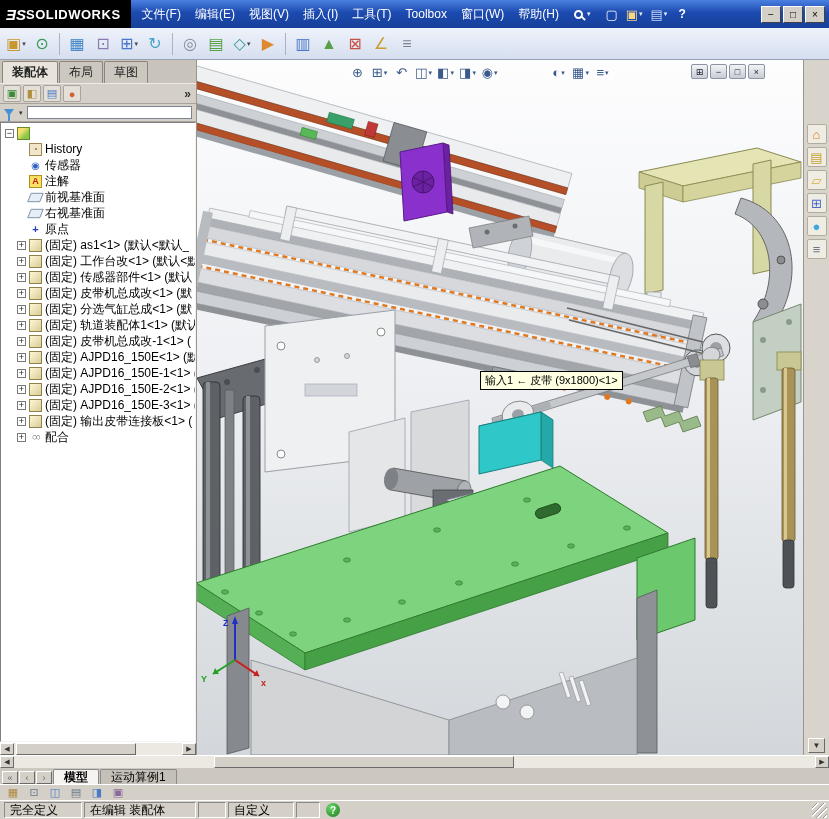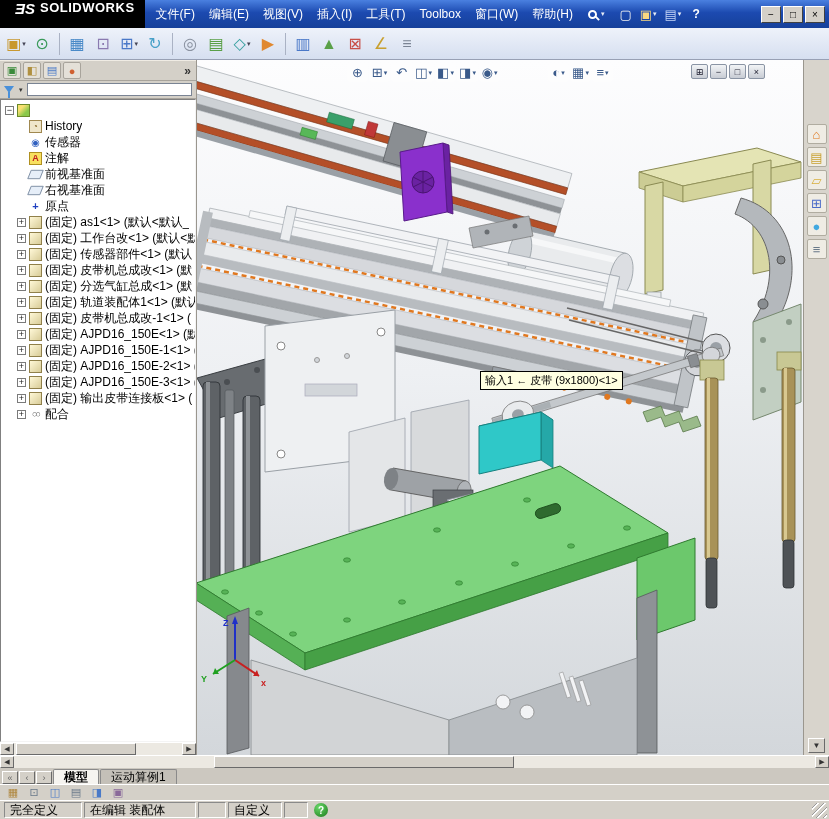--- a/index.html
+++ b/index.html
@@ -1,21 +1,21 @@
 <!DOCTYPE html>
 <html><head>
 <meta charset="utf-8">
 <style>
   html,body{margin:0;padding:0;background:#808080;}
   *{box-sizing:border-box;}
   .win{width:829px;height:819px;background:#d4d0c8;font-family:"Liberation Sans","DejaVu Sans",sans-serif;font-size:12px;color:#000;position:relative;overflow:hidden;display:flex;flex-direction:column;}
 
   
   .titlebar{height:28px;background:linear-gradient(180deg,#4a80e0,#1c4ab0 45%,#16409a);display:flex;align-items:center;flex:none;}
-  .logo{background:#000;height:100%;display:flex;padding:0 10px 0 15px;gap:5px;flex:none;}
+  .logo{background:#000;height:100%;display:flex;align-items:center;padding:0 10px 0 6px;flex:none;}
   .logo-mark{color:#fff;font-weight:bold;font-style:italic;font-size:15px;}
   .logo-text{color:#fff;font-weight:bold;font-size:13px;letter-spacing:.5px;}
   .menubar{display:flex;align-items:center;margin-left:4px;}
   .menu-item{color:#fff;padding:3px 7px;cursor:default;white-space:nowrap;}
   .tb-search{margin-left:2px;display:flex;align-items:center;gap:3px;padding:0 6px;}
   .mag{width:9px;height:9px;border:2px solid #fff;border-radius:50%;position:relative;display:inline-block;}
   .mag::after{content:"";position:absolute;width:6px;height:2px;background:#fff;right:-5px;bottom:-2px;transform:rotate(45deg);}
   .qa-wrap{display:flex;align-items:center;gap:2px;margin-left:6px;}
   .qa-btn{display:flex;align-items:center;padding:1px 3px;border-radius:2px;}
   .qa-btn-g{font-size:13px;line-height:13px;}
@@ -93,21 +93,21 @@
   .bt-btn{width:18px;height:14px;display:flex;align-items:center;justify-content:center;border:1px solid transparent;}
   .bt-btn-g{font-size:11px;line-height:11px;}
 
   
   .sb{height:19px;background:#d4d0c8;border-top:1px solid #fff;display:flex;align-items:center;font-size:12px;flex:none;padding:0 2px;}
   .sb-cell{border:1px solid;border-color:#8a8a8a #ffffff #ffffff #8a8a8a;margin-left:2px;padding:0 5px;height:16px;display:flex;align-items:center;white-space:nowrap;overflow:hidden;}
   .sb-product{width:452px;flex:none;}
   .sb-state{width:78px;flex:none;}
   .sb-edit{width:112px;flex:none;}
   .sb-blank1{width:28px;flex:none;}
-  .sb-custom{width:54px;flex:none;}
+  .sb-custom{width:66px;flex:none;}
   .sb-blank2{width:24px;flex:none;}
   .sb-help{width:14px;height:14px;border-radius:50%;background:radial-gradient(circle at 35% 30%,#6ad86a,#1a7a1a);color:#fff;font-size:10px;display:flex;align-items:center;justify-content:center;font-weight:bold;margin-left:6px;flex:none;}
   .sb-fill{flex:1;}
   .grip{width:15px;height:15px;flex:none;background:repeating-linear-gradient(135deg,transparent 0 3px,#9a9a9a 3px 4px,#ffffff 4px 5px);}
 </style>
 </head>
 <body>
 
 <div class="win">
 
@@ -201,20 +201,25 @@
         <span class="tb-btn-g" style="color: rgb(200, 160, 48);">∠</span>
       </div>
       <div class="tb-btn">
         <span class="tb-btn-g" style="color: rgb(122, 132, 148);">≡</span>
       </div>
     </div>
 
   <div class="content">
 
     <div class="leftcol">
+      <div class="cm-tabs">
+          <div class="cm-tab active">装配体</div>
+          <div class="cm-tab">布局</div>
+          <div class="cm-tab">草图</div>
+        </div>
       <div class="panel-tabs">
           <div class="pt-btn">
             <span class="pt-btn-g" style="color: rgb(58, 138, 58);">▣</span>
           </div>
           <div class="pt-btn">
             <span class="pt-btn-g" style="color: rgb(176, 144, 64);">◧</span>
           </div>
           <div class="pt-btn">
             <span class="pt-btn-g" style="color: rgb(74, 122, 200);">▤</span>
           </div>

